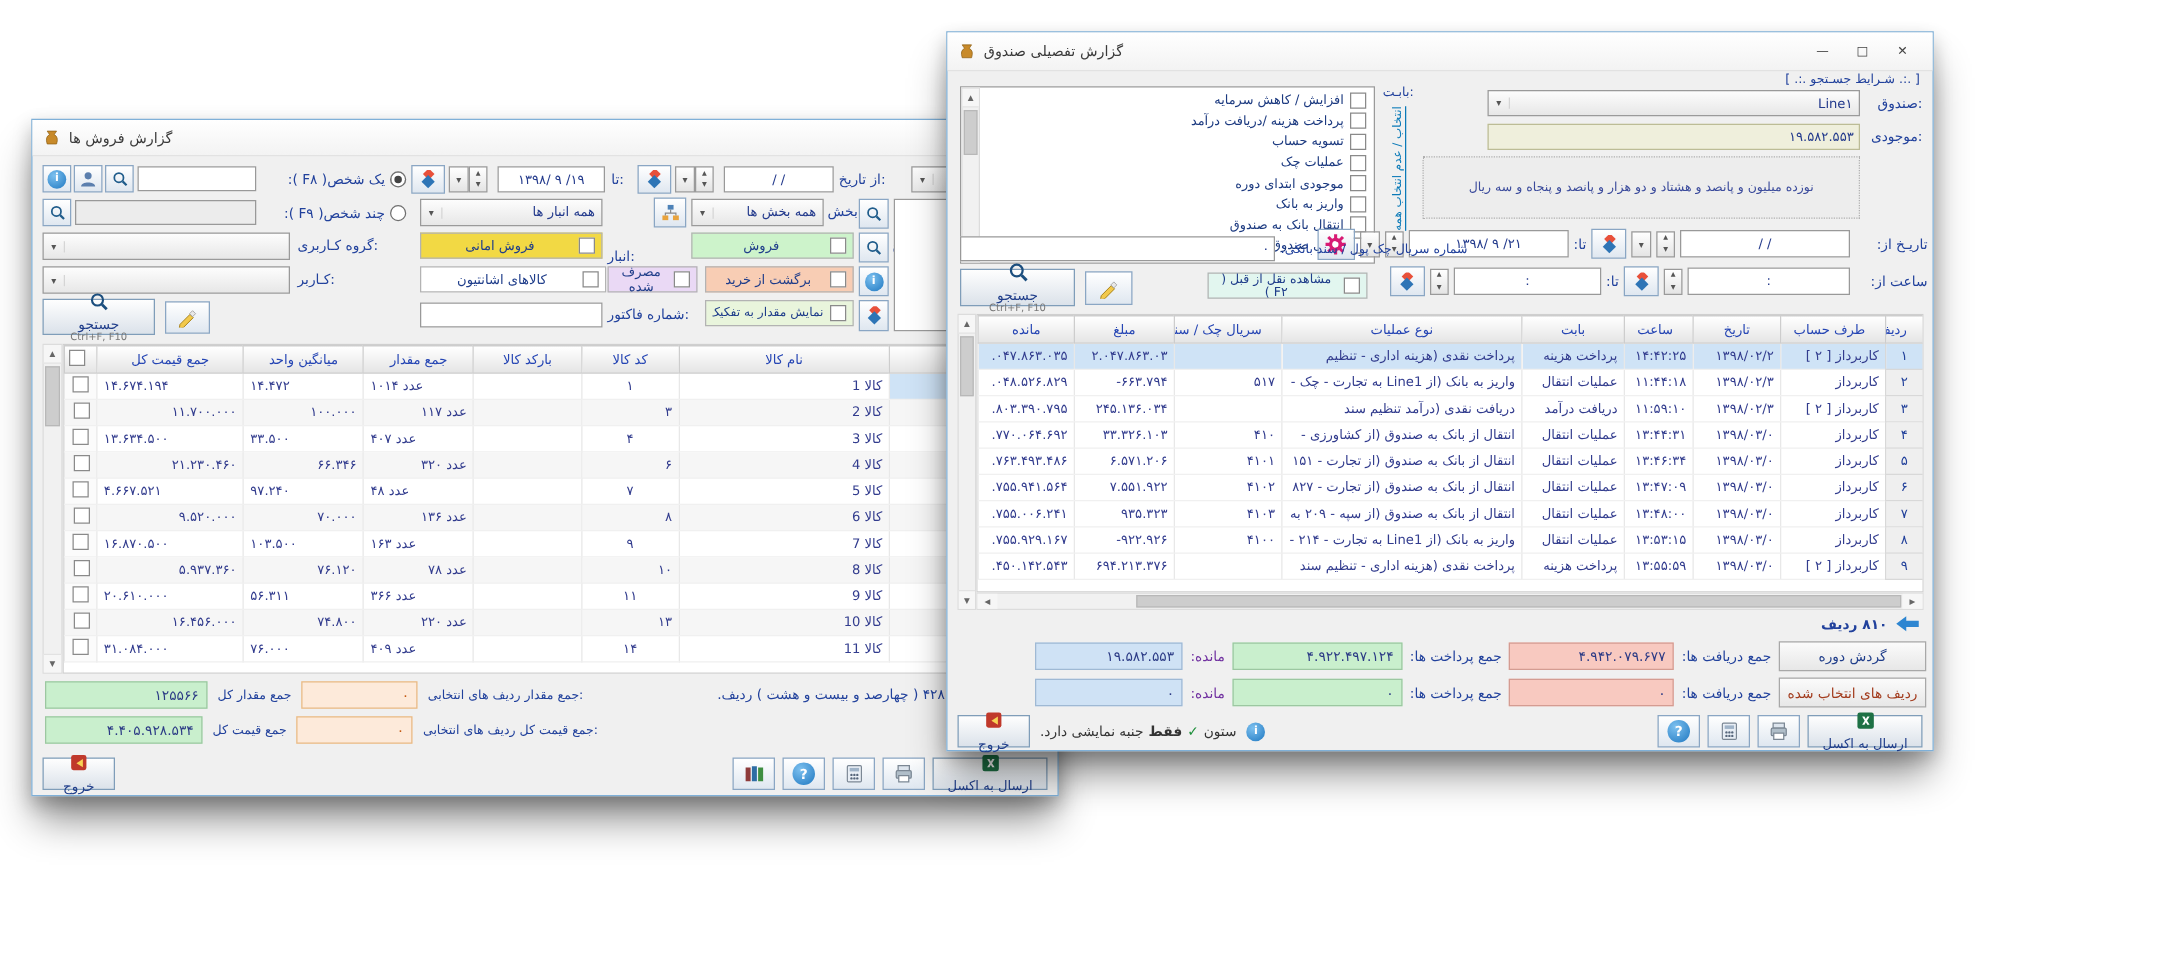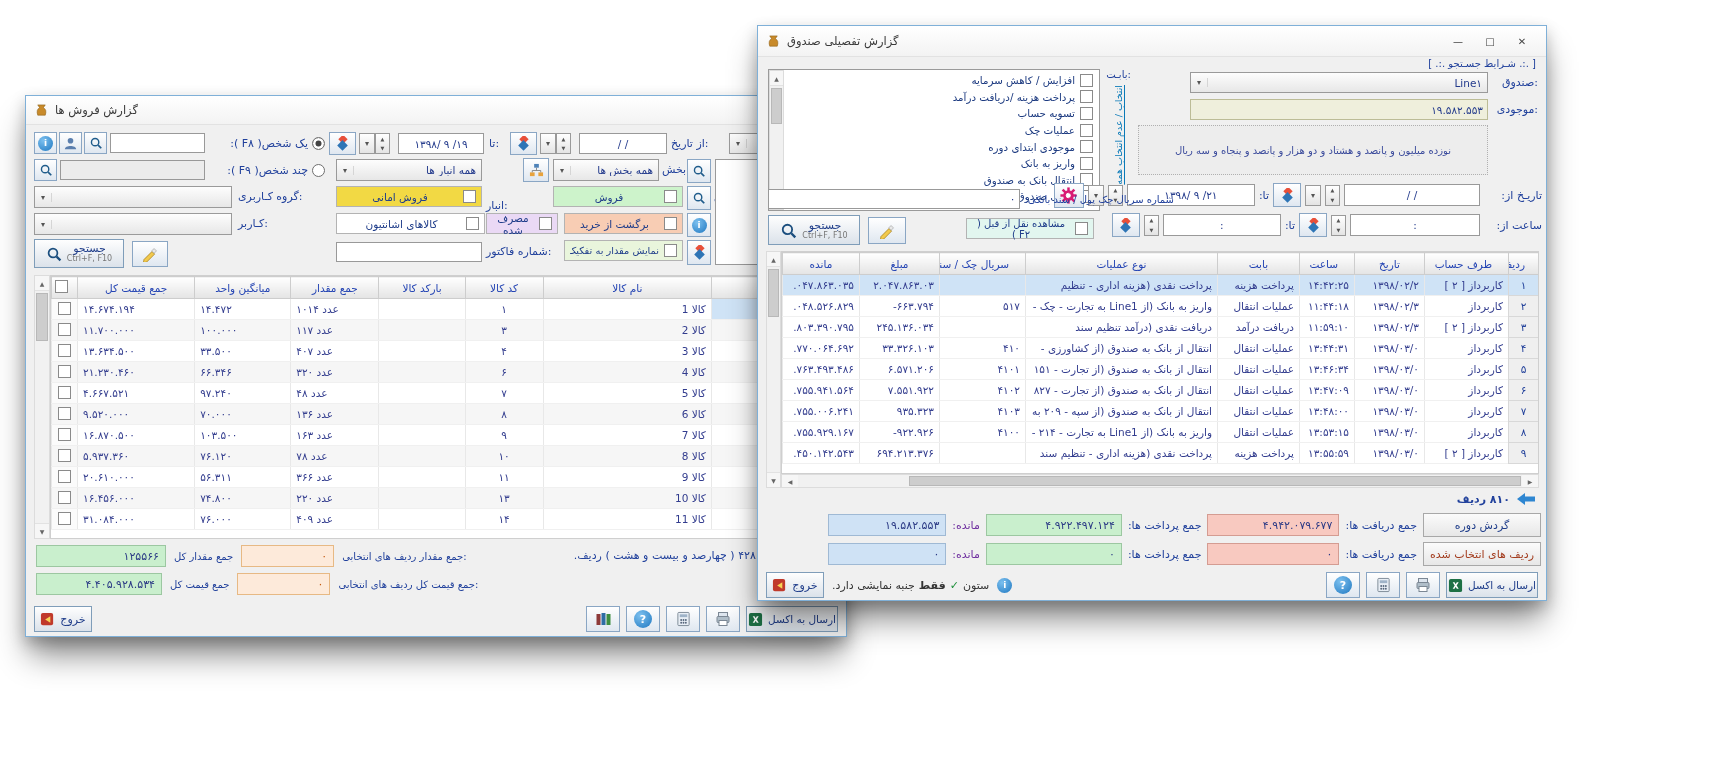--- a/index.html
+++ b/index.html
@@ -19,38 +19,38 @@
          display:flex;align-items:center;padding:0 4px;box-sizing:border-box;}
   .input.dis{background:#ececec;}
   .beige{background:#efefdc;border-color:#bcbc96;justify-content:flex-end;}
   .combo{display:flex;align-items:center;border:1px solid #9a9a9a;
          background:linear-gradient(#fdfdfd,#e7e7e7);font-size:10.5px;color:#233a8c;box-sizing:border-box;}
   .combo .arr{width:16px;text-align:center;color:#555;font-size:8px;border-right:1px solid #d5d5d5;}
   .combo .val{flex:1;text-align:right;padding:0 5px;direction:rtl;white-space:nowrap;overflow:hidden;}
   .iconbtn{border:1px solid #8aa6c4;background:linear-gradient(#ffffff,#dfe7f0);
            display:flex;align-items:center;justify-content:center;box-sizing:border-box;}
   .btn{border:1px solid #7f9db9;background:linear-gradient(#fefefe,#dbe2ea);display:flex;
-       align-items:center;justify-content:center;gap:5px;font-size:11px;color:#1f3d8a;box-sizing:border-box;}
+       align-items:center;justify-content:center;gap:5px;font-size:11px;color:#1f3d8a;box-sizing:border-box;flex-direction:column;}
   .chip{border:1px solid #b3b3b3;display:flex;direction:rtl;align-items:center;gap:5px;
         padding:0 5px;font-size:10.5px;color:#1f3d8a;box-sizing:border-box;height:21px;}
   .cbx{width:11px;height:11px;background:#fff;border:1px solid #8a8a8a;flex:0 0 auto;display:inline-block;}
   .radio{width:11px;height:11px;border-radius:50%;border:1px solid #6f6f6f;background:#fff;flex:0 0 auto;}
   .radio.on{box-shadow:inset 0 0 0 2.5px #fff, inset 0 0 0 6px #444;}
   .spin{width:15px;height:21px;display:flex;flex-direction:column;border:1px solid #9a9a9a;background:linear-gradient(#fff,#e4e4e4);box-sizing:border-box;}
   .spin span{flex:1;display:flex;align-items:center;justify-content:center;font-size:5px;color:#555;}
   .drop{width:16px;height:21px;display:flex;align-items:center;justify-content:center;border:1px solid #9a9a9a;
         background:linear-gradient(#fff,#e4e4e4);font-size:8px;color:#555;box-sizing:border-box;}
   .vert{writing-mode:vertical-rl;transform:rotate(180deg);font-size:9.5px;color:#0a7ab8;
         text-decoration:underline;margin-top:5px;}
   table{border-collapse:collapse;table-layout:fixed;direction:rtl;font-size:10.5px;width:100%;}
   th{background:linear-gradient(#ffffff,#e4e4e4);border:1px solid #cdcdcd;color:#2545b4;
      font-weight:normal;height:21px;padding:0 16px;white-space:nowrap;overflow:hidden;}
   td{border-left:1px solid #e8e8e8;border-right:1px solid #e8e8e8;border-bottom:1px solid #f0f0f0;
      height:20px;padding:0 5px;white-space:nowrap;overflow:hidden;color:#323c8e;background:#fff;}
-  tr.alt td{background:#f6f6f6;}
+  tr.alt td{background:#f6f6f6;text-align:right;}
   tr.sel td{background:#cfe3f6 !important;}
   td.idx{background:#efefef !important;border:1px solid #d8d8d8;text-align:center;color:#21409a;}
   tr.sel td.idx{background:#cfe3f6 !important;}
   td.num{direction:ltr;text-align:right;}
   td.numl{direction:ltr;text-align:left;}
   td.cen{text-align:center;}
   td.selcell{background:#cfe3f6 !important;}
   td.cbcell{text-align:center;background:#fbfbfb;}
   .vscroll{width:16px;background:#f1f1f1;border:1px solid #dcdcdc;display:flex;flex-direction:column;box-sizing:border-box;}
   .vscroll .sarr{height:14px;display:flex;align-items:center;justify-content:center;font-size:6px;color:#666;background:#f6f6f6;border-bottom:1px solid #e2e2e2;}

